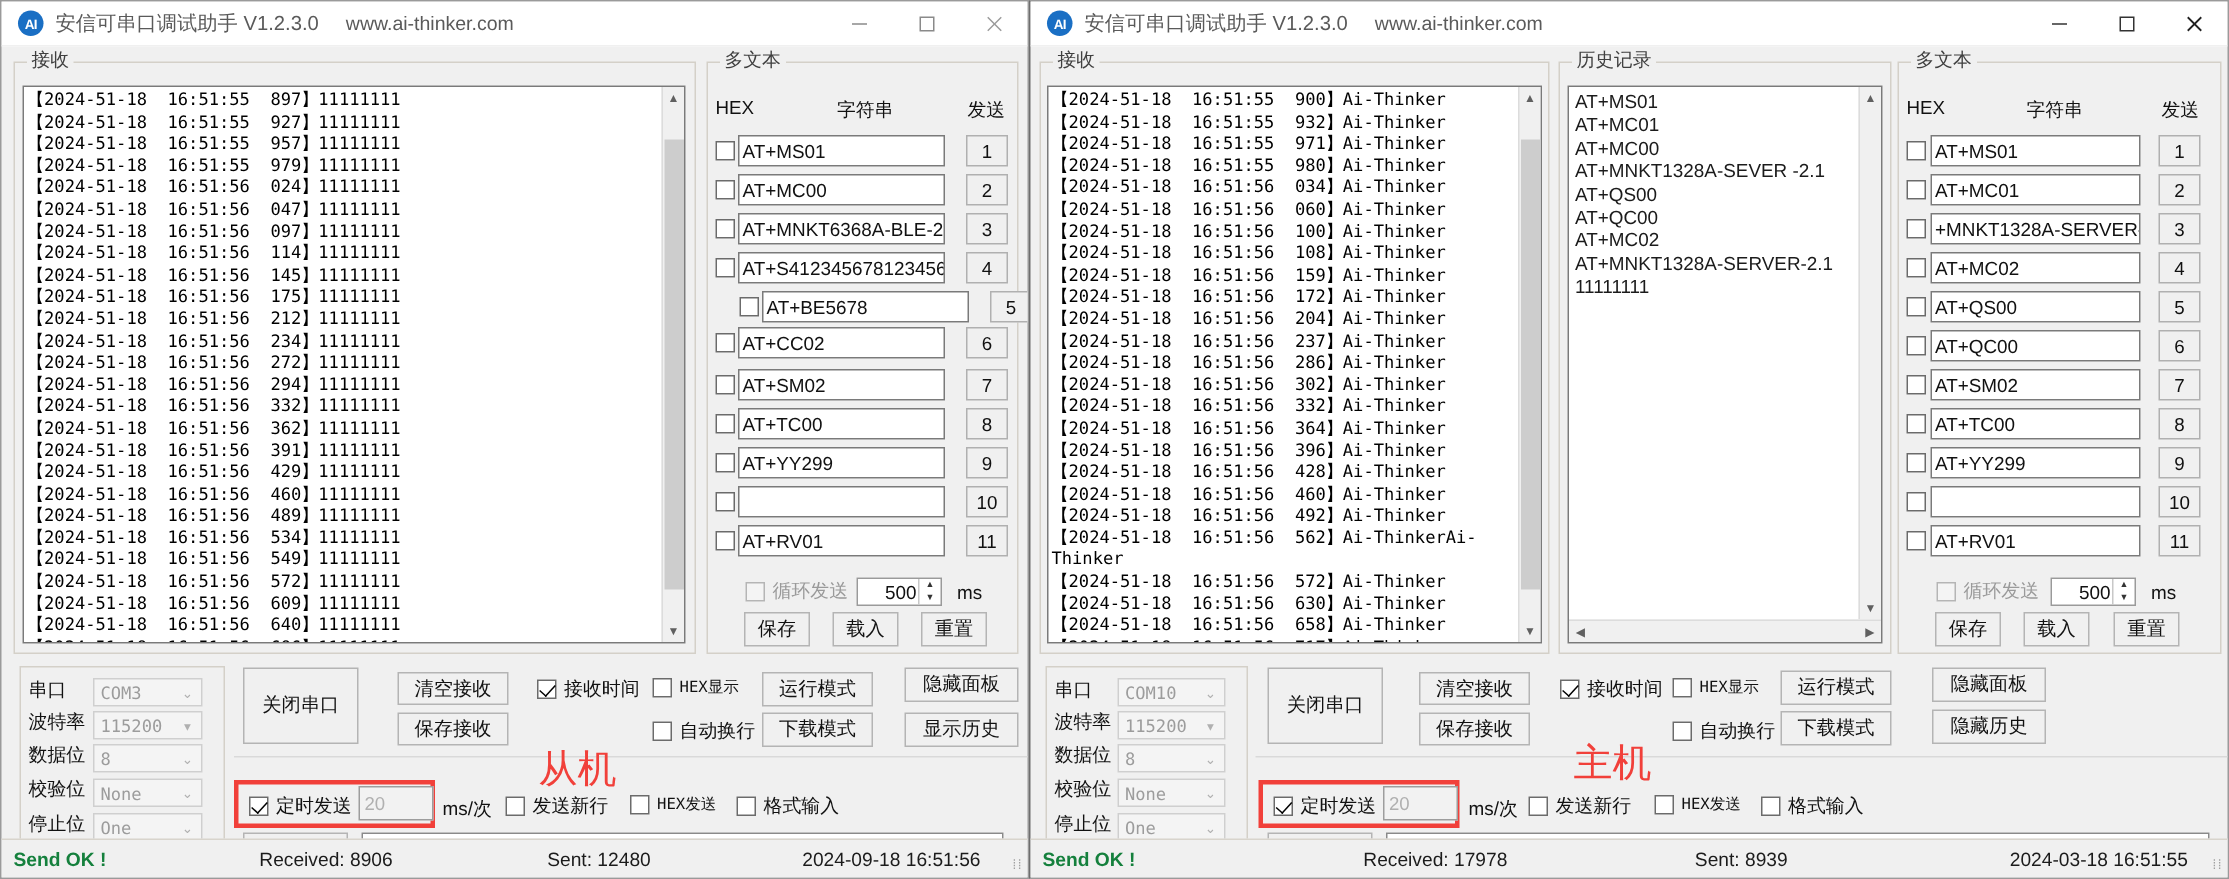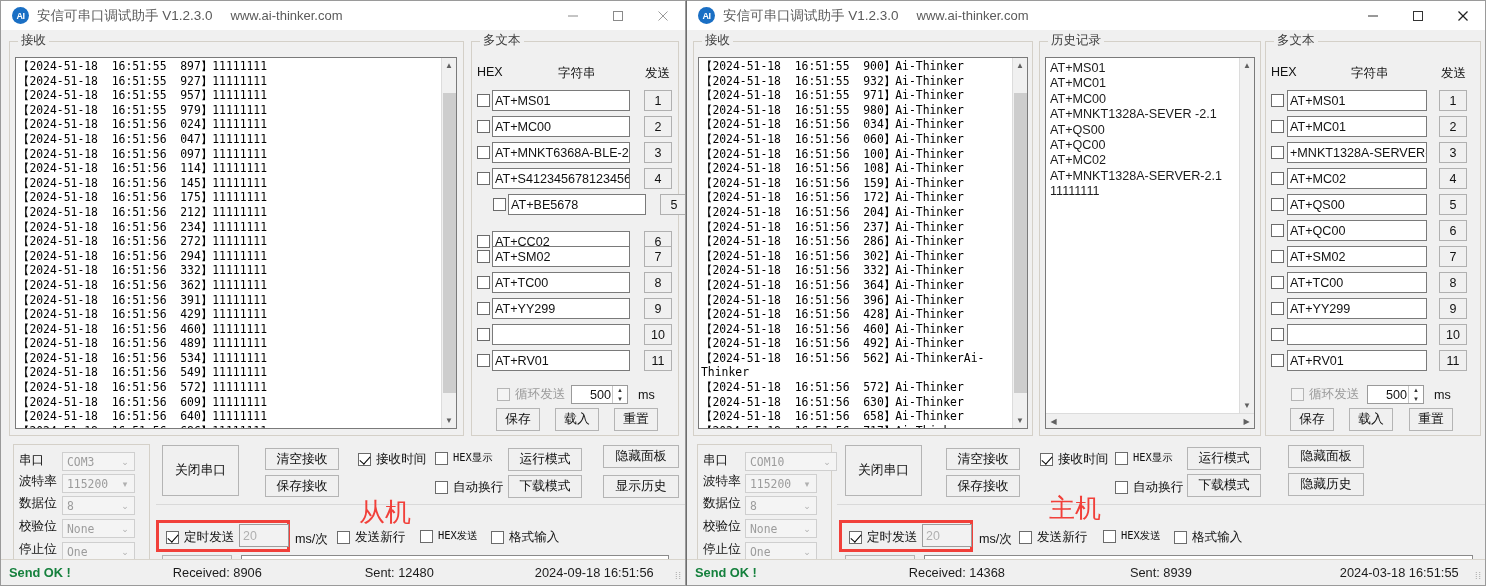--- a/index.html
+++ b/index.html
@@ -286,21 +286,21 @@
             </div>
             <div class="mt-btn" style="position: absolute; left: 643px; top: 0px; width: 28px; height: 21px;">4</div>
           </div>
           <div class="mt-row" style="left: 16px; top: 163px; width: 100%;">
             <span class="cbx" style="position: absolute; left: 476px; top: 4px;"></span>
             <div class="mt-input" style="position: absolute; left: 491px; top: 0px; width: 138px;">
               <span>AT+BE5678</span>
             </div>
             <div class="mt-btn" style="position: absolute; left: 643px; top: 0px; width: 28px; height: 21px;">5</div>
           </div>
-          <div class="mt-row" style="left: 0px; top: 200px; width: 100%;">
+          <div class="mt-row" style="left: 0px; top: 187px; width: 100%;">
             <span class="cbx" style="position: absolute; left: 476px; top: 4px;"></span>
             <div class="mt-input" style="position: absolute; left: 491px; top: 0px; width: 138px;">
               <span>AT+CC02</span>
             </div>
             <div class="mt-btn" style="position: absolute; left: 643px; top: 0px; width: 28px; height: 21px;">6</div>
           </div>
           <div class="mt-row" style="left: 0px; top: 215px; width: 100%;">
             <span class="cbx" style="position: absolute; left: 476px; top: 4px;"></span>
             <div class="mt-input" style="position: absolute; left: 491px; top: 0px; width: 138px;">
               <span>AT+SM02</span>
@@ -647,21 +647,21 @@
       <div class="btn" style="left:722px; top:377px; width:44px; height:23px;">重置</div>
 
       <div class="gb" style="left:10px; top:413px; width:135px; height:132px;"></div>
       <div class="lbl" style="left:16px; top:421px;">串口</div>
       <div class="lbl" style="left:16px; top:442px;">波特率</div>
       <div class="lbl" style="left:16px; top:464px;">数据位</div>
       <div class="lbl" style="left:16px; top:487px;">校验位</div>
       <div class="lbl" style="left:16px; top:510px;">停止位</div>
       <div class="lbl" style="left:16px; top:533px;">流控</div>
 
-      <div class="combo" style="left:58px; top:421px; width:92px;">
+      <div class="combo" style="left:58px; top:421px; width:72px;">
         <span class="cv">COM10</span>
           <span class="ca">⌄</span>
       </div>
       <div class="combo" style="left:58px; top:443px; width:72px;">
         <span class="cv">115200</span>
           <span class="ca">▾</span>
       </div>
       <div class="combo" style="left:58px; top:465px; width:72px;">
         <span class="cv">8</span>
           <span class="ca">⌄</span>
@@ -728,20 +728,20 @@
         <span>格式输入</span>
       </div>
 
       <div class="btn" style="left:158px; top:524px; width:70px; height:23px;">发送</div>
       <div class="sendinput" style="left:237px; top:524px; width:549px; height:23px;">
         <span>11111111</span>
       </div>
 
       <div class="status" style="width:800px;">
         <span class="ok" style="margin-left:8px;">Send OK !</span>
-        <span style="margin-left:152px;">Received: 14368</span>
+        <span style="margin-left:152px;">Received: 17978</span>
         <span style="margin-left:125px;">Sent: 8939</span>
         <span style="margin-left:148px;">2024-03-18 16:51:55</span>
       </div>
       <div class="grip" style="right:3px; bottom:4px;">⁞⁞</div>
     </div>
   </div>
 </div>
 
 </body></html>

